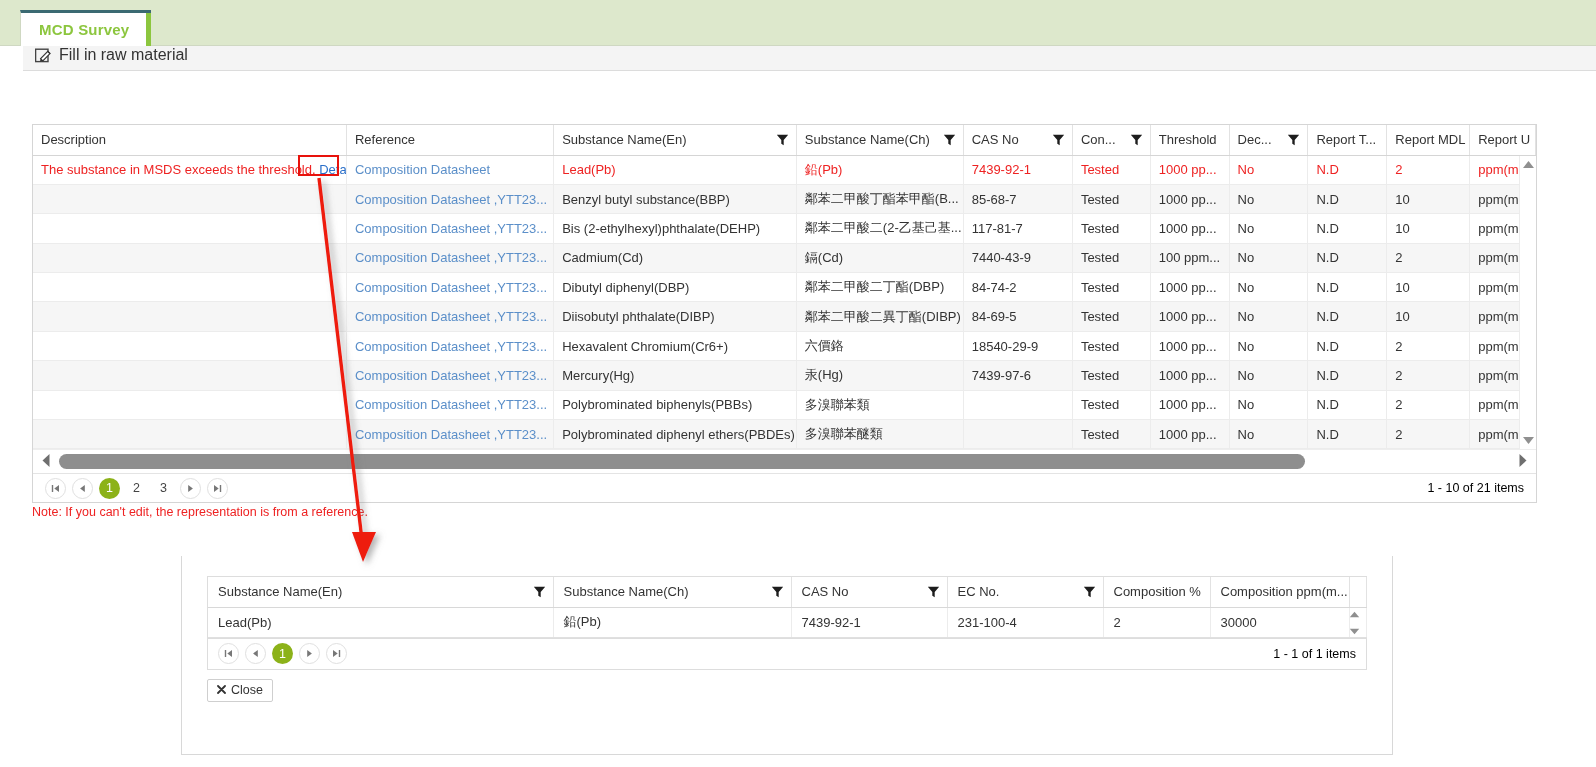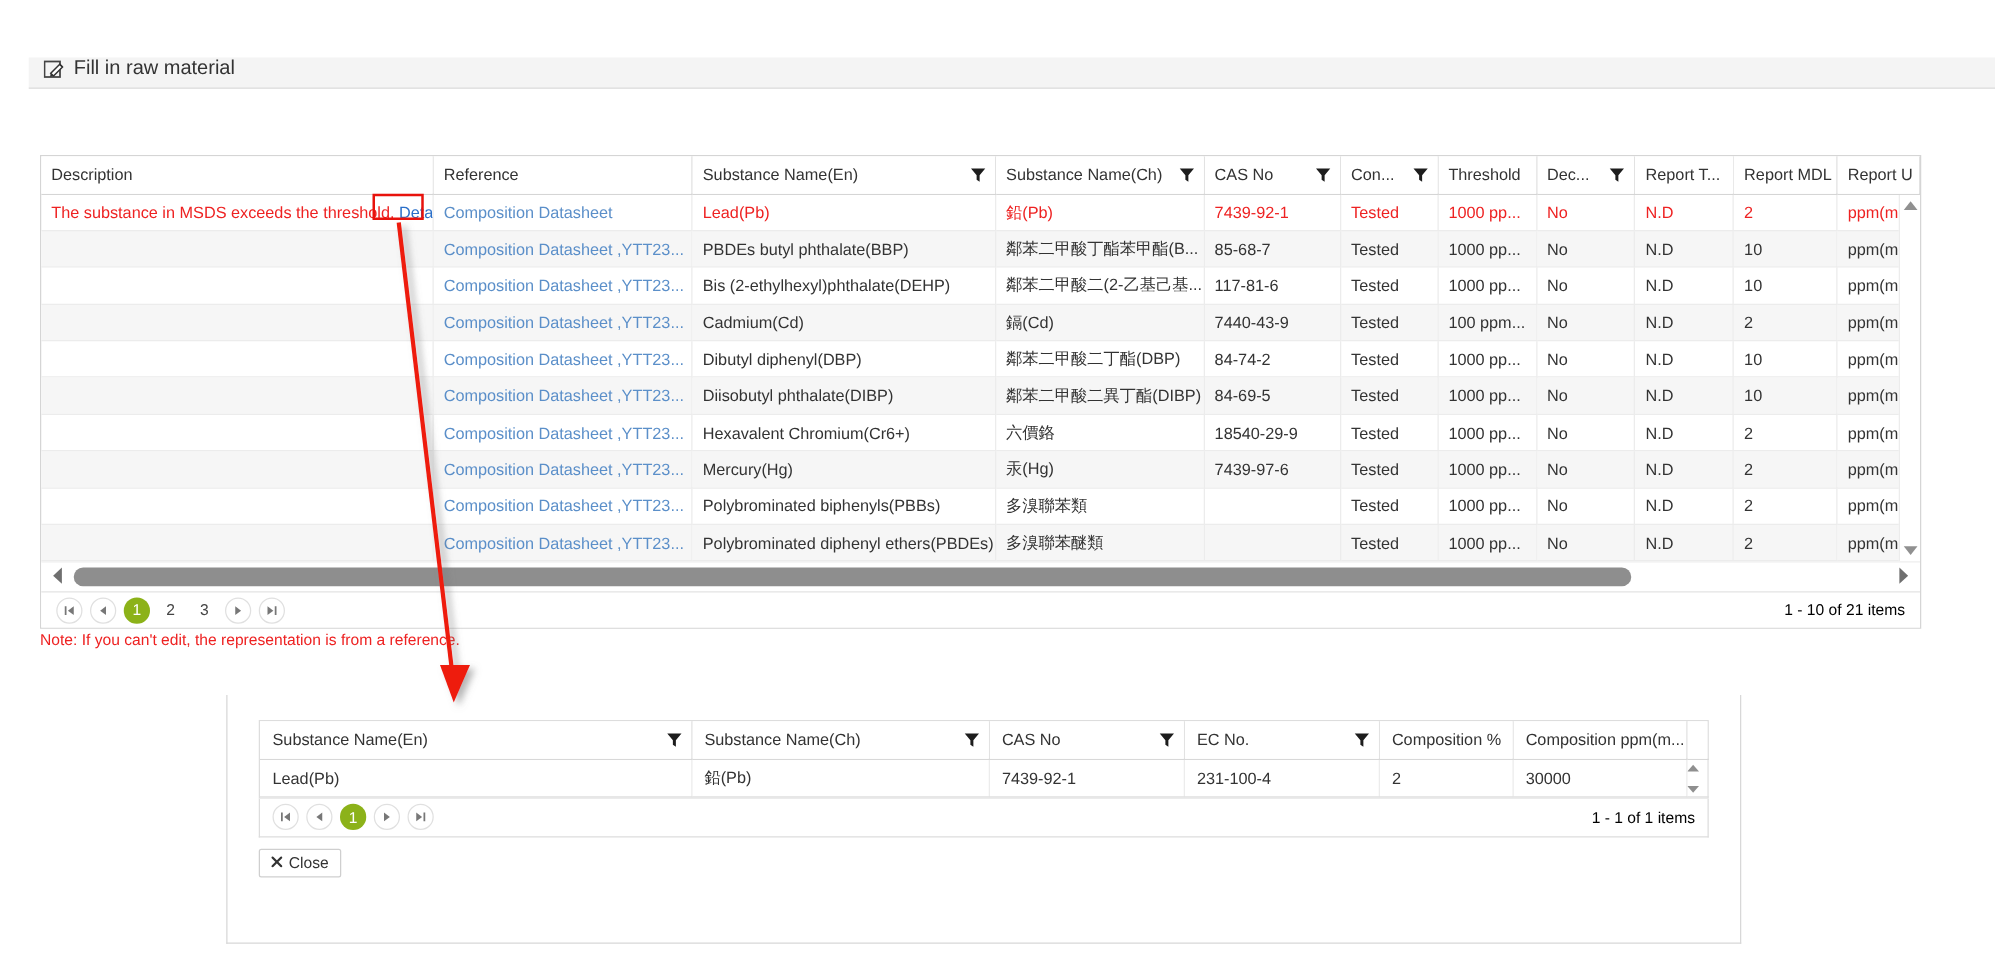--- a/index.html
+++ b/index.html
@@ -250,20 +250,26 @@
     display: inline-flex; align-items: center; gap: 5px;
     cursor: pointer; border-radius: 2px;
     font-family: "Liberation Sans", sans-serif;
   }
 </style>
 </head>
 <body>
 
 <div id="root">
 
+  <div class="tabstrip">
+    <div class="tab">
+      <span class="tab-label">MCD Survey</span>
+      <span class="tab-accent"></span>
+    </div>
+  </div>
 
   <div class="heading-bar">
     <span class="heading-icon">
       <svg width="17" height="17" viewBox="0 0 17 17">
         <rect x="0.6" y="2.2" width="12.4" height="12.4" fill="none" stroke="#444" stroke-width="1.4"></rect>
         <path d="M5.6 11.6 L12.8 4.4 L15.0 6.6 L7.8 13.8 Z" fill="#fff" stroke="#333" stroke-width="1.2"></path>
         <path d="M12.8 4.4 L15.0 6.6" stroke="#333" stroke-width="1.2"></path>
         <path d="M5.6 11.6 L5.0 14.4 L7.8 13.8 Z" fill="#333"></path>
       </svg>
     </span>
@@ -323,36 +329,36 @@
               <td>Tested</td>
               <td>1000 pp...</td>
               <td>No</td>
               <td>N.D</td>
               <td>2</td>
               <td>ppm(mg/</td>
             </tr>
             <tr class="alt">
               <td></td>
               <td><span class="ref-link">Composition Datasheet ,YTT23...</span></td>
-              <td>PBDEs butyl phthalate(BBP)</td>
+              <td>Benzyl butyl substance(BBP)</td>
               <td>鄰苯二甲酸丁酯苯甲酯(B...</td>
               <td>85-68-7</td>
               <td>Tested</td>
               <td>1000 pp...</td>
               <td>No</td>
               <td>N.D</td>
               <td>10</td>
               <td>ppm(mg/</td>
             </tr>
             <tr>
               <td></td>
               <td><span class="ref-link">Composition Datasheet ,YTT23...</span></td>
               <td>Bis (2-ethylhexyl)phthalate(DEHP)</td>
               <td>鄰苯二甲酸二(2-乙基己基...</td>
-              <td>117-81-6</td>
+              <td>117-81-7</td>
               <td>Tested</td>
               <td>1000 pp...</td>
               <td>No</td>
               <td>N.D</td>
               <td>10</td>
               <td>ppm(mg/</td>
             </tr>
             <tr class="alt">
               <td></td>
               <td><span class="ref-link">Composition Datasheet ,YTT23...</span></td>

